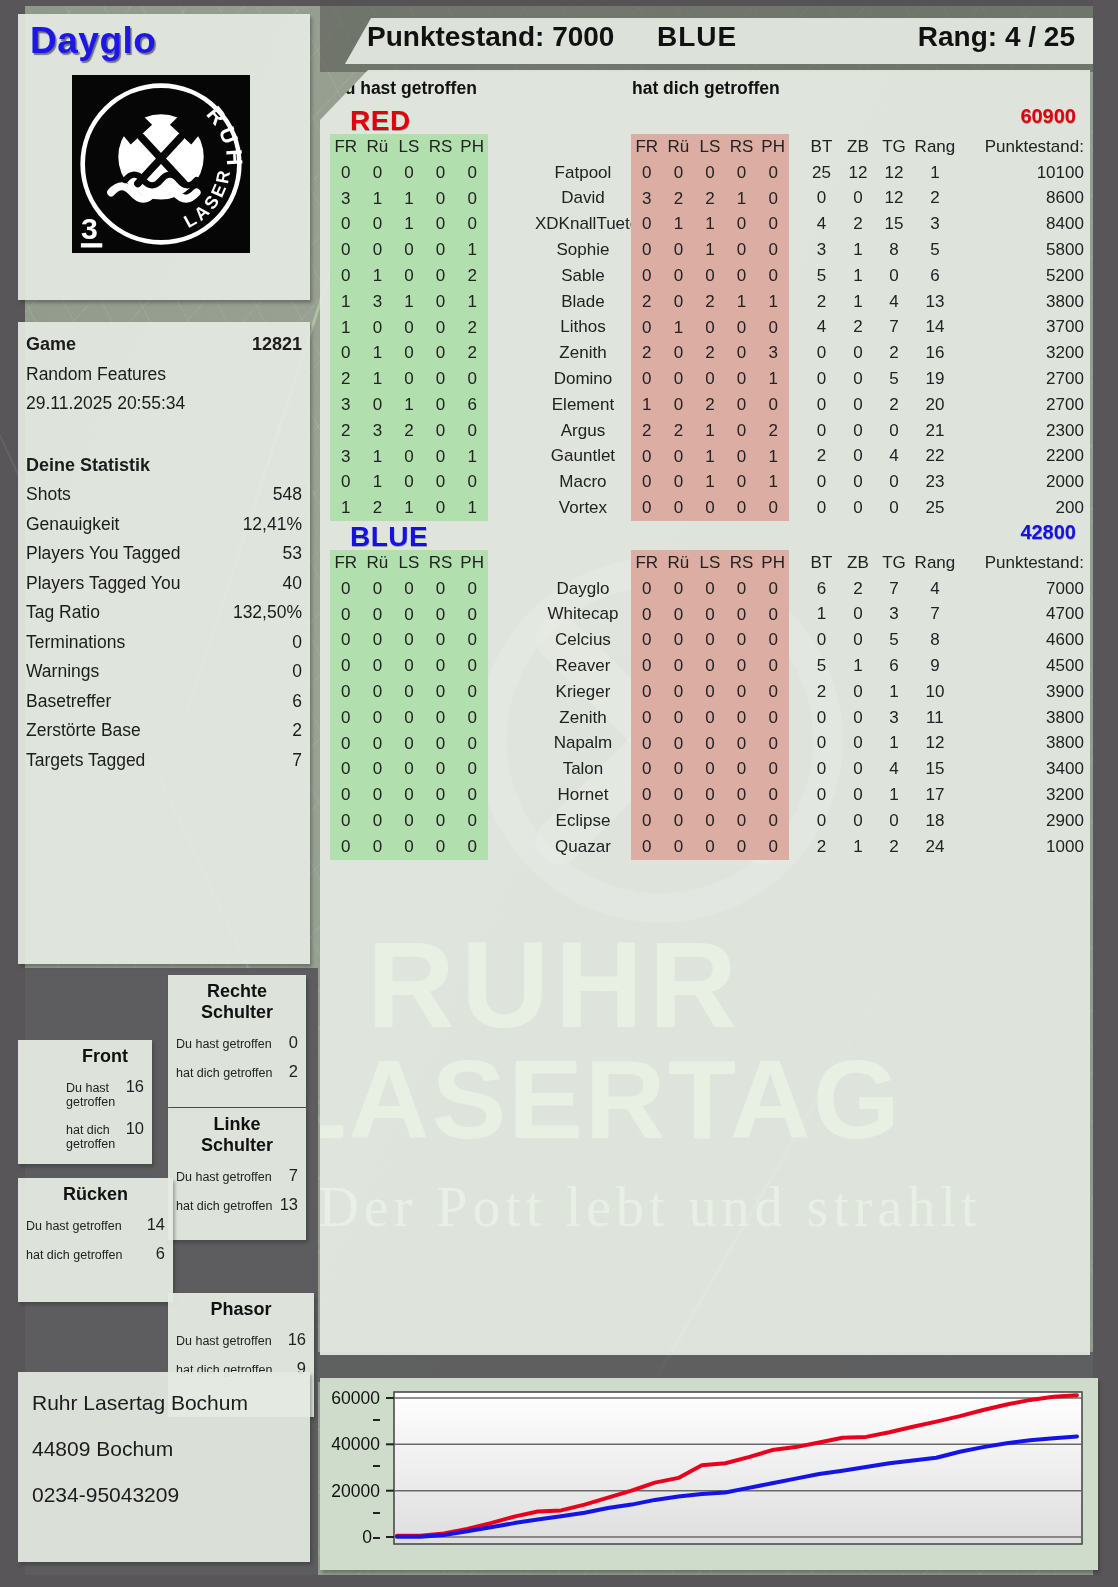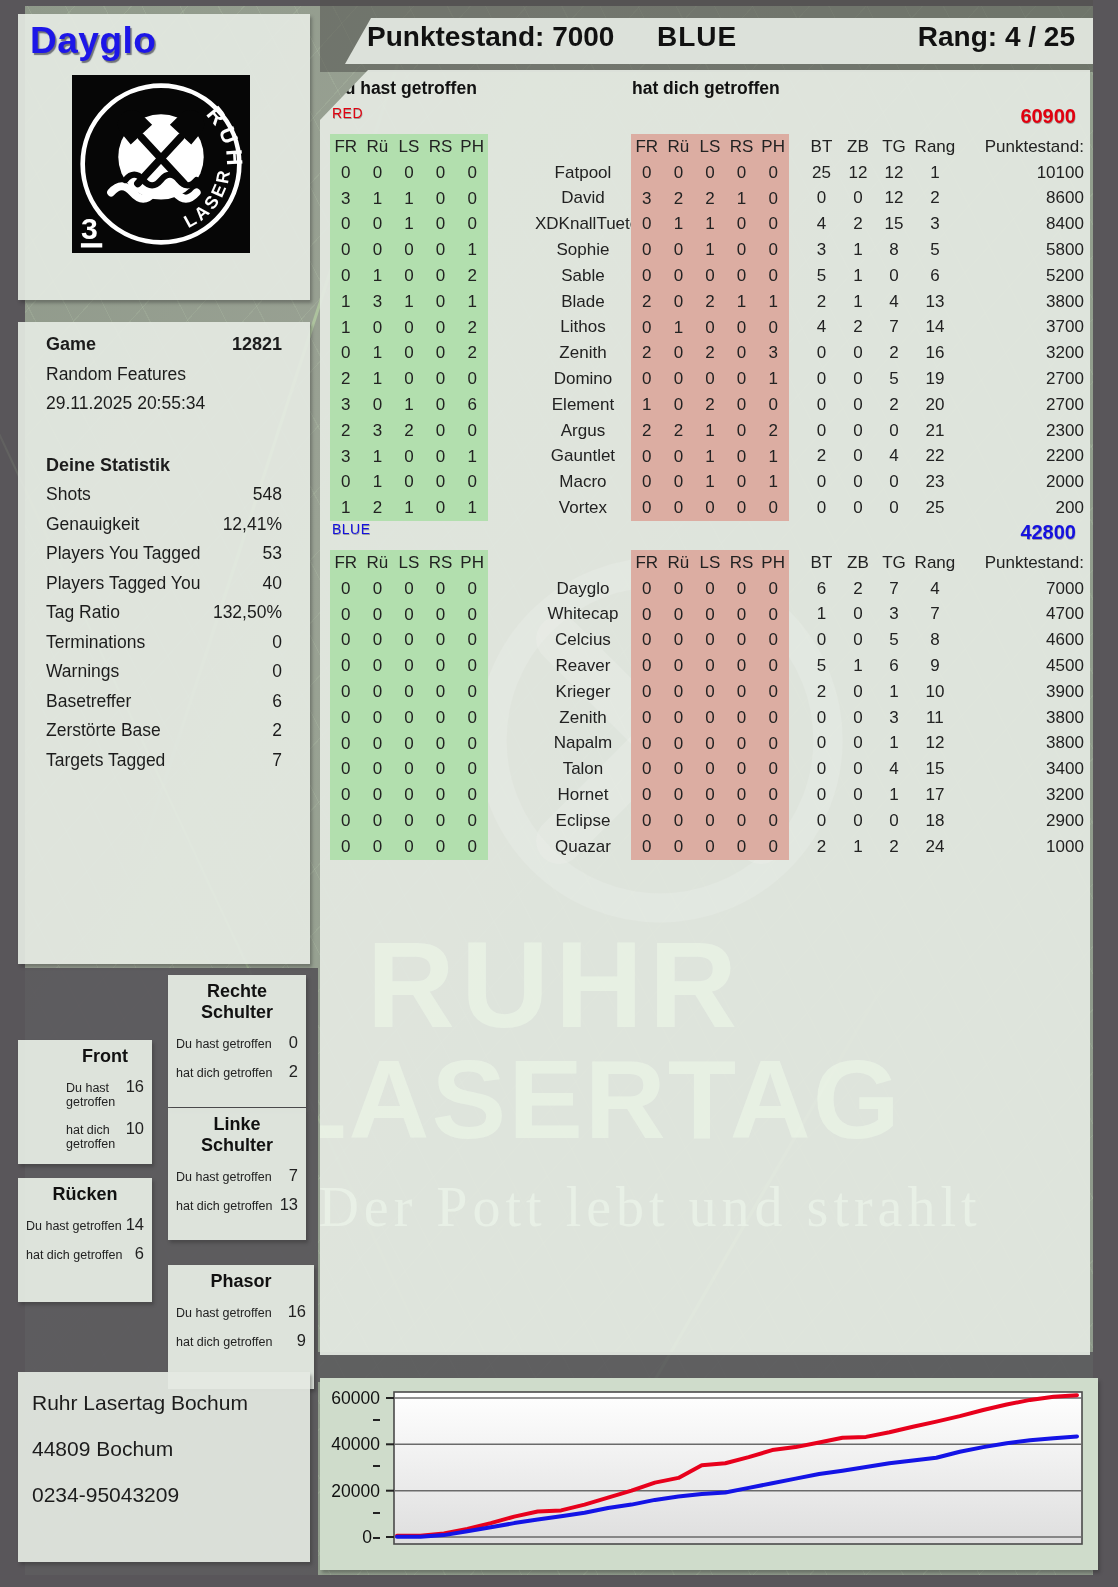--- a/index.html
+++ b/index.html
@@ -22,36 +22,36 @@
 
   .panel{position:absolute;background:rgba(228,234,226,0.93);box-shadow:2px 3px 3px rgba(40,40,40,0.35);}
 
   
   #player-panel{left:18px;top:14px;width:292px;height:286px;}
   #player-name{position:absolute;left:12px;top:6px;font-size:37px;font-weight:bold;color:#1d16e8;text-shadow:1.5px 1.5px 1px rgba(20,20,40,0.55);letter-spacing:0.5px;}
   #logo{position:absolute;left:54px;top:61px;width:178px;height:178px;}
 
   
   #stats-panel{left:18px;top:322px;width:292px;height:642px;padding:0;box-sizing:border-box;}
-  .srow{display:flex;justify-content:space-between;padding:0 28px;font-size:17.5px;color:#1c1c1c;line-height:29.5px;}
+  .srow{display:flex;justify-content:space-between;padding:0 8px;font-size:17.5px;color:#1c1c1c;line-height:29.5px;}
   .srow.bold{font-weight:bold;font-size:18px;}
   #game-head{margin-top:8px;}
   #your-stats-title{margin-top:32px;}
   #arena-title{margin-top:140px;}
 
   
   .zonebox{position:absolute;background:rgba(228,234,226,0.95);box-shadow:2px 3px 3px rgba(40,40,40,0.35);box-sizing:border-box;padding:6px 8px 4px 8px;}
   .zonebox .ztitle{text-align:center;font-weight:bold;font-size:18px;color:#111;margin-bottom:4px;}
   .zrow{display:flex;justify-content:space-between;align-items:baseline;font-size:12.5px;color:#222;margin-top:10px;}
   .zrow .zval{font-size:16.5px;}
   #zone-0{left:168px;top:975px;width:138px;height:132px;}
   #zone-1{left:18px;top:1040px;width:134px;height:124px;padding-left:48px;}
   #zone-2{left:168px;top:1108px;width:138px;height:132px;}
-  #zone-3{left:18px;top:1178px;width:134px;height:124px;}
-  #zone-4{left:168px;top:1265px;width:146px;height:124px;}
+  #zone-3{left:18px;top:1178px;width:155px;height:124px;}
+  #zone-4{left:168px;top:1293px;width:146px;height:124px;}
 
   
   #address-panel{left:18px;top:1372px;width:292px;height:190px;}
   #address-panel .aline{padding:0 14px;font-size:21px;color:#1c1c1c;line-height:46px;}
   #address-panel .aline:first-child{margin-top:8px;}
 
   
   #header-bar{left:345px;top:18px;width:748px;height:46px;clip-path:polygon(26px 0,100% 0,100% 100%,0 100%);box-shadow:none;}
   #header-bar .htxt{position:absolute;top:3px;font-size:28px;font-weight:bold;color:#111;}
   #hdr-score{left:22px;}
@@ -64,21 +64,21 @@
   #wm-ruhr{position:absolute;left:225px;top:845px;transform:translateX(-50%);left:235px;font-size:122px;font-weight:bold;color:rgba(238,250,234,0.55);letter-spacing:6px;}
   #wm-lasertag{position:absolute;left:270px;top:965px;transform:translateX(-50%);font-size:112px;font-weight:bold;color:rgba(238,250,234,0.55);letter-spacing:2px;}
   #wm-slogan{position:absolute;left:330px;top:1105px;transform:translateX(-50%);font-family:"Liberation Serif",serif;font-size:56px;color:rgba(240,250,238,0.55);letter-spacing:5px;white-space:nowrap;}
   #wm-emblem{position:absolute;left:130px;top:460px;opacity:0.55;}
 
   #scoreboard{position:relative;z-index:1;padding:8px 0 0 10px;}
   .hitlabels{position:relative;height:27px;}
   .hitlabels span{position:absolute;top:0;font-size:17.5px;font-weight:bold;color:#111;}
   .hl-you{left:2px;} .hl-them{left:302px;}
   .teamline{position:relative;height:29px;}
-  .teamline .tname{position:absolute;left:2px;top:0;font-size:14px;font-weight:normal;letter-spacing:0.5px;text-shadow:0.5px 0.5px 0 rgba(0,0,0,0.3);}
+  .teamline .tname{position:absolute;left:20px;top:0;font-size:28px;font-weight:bold;letter-spacing:0.5px;text-shadow:0.5px 0.5px 0 rgba(0,0,0,0.3);}
   .teamline .ttotal{position:absolute;right:14px;top:0;font-size:20px;font-weight:bold;text-shadow:0.5px 0.5px 0 rgba(0,0,0,0.3);}
   .prow{display:grid;grid-template-columns:repeat(5,31.6px) 143px repeat(5,31.6px) 14px 37px 36px 36px 46px 128px;align-items:center;height:25.8px;font-size:17px;color:#222;}
   .prow .g{background:#b2dfae;text-align:center;height:25.8px;line-height:25.8px;}
   .prow .r{background:#dcada2;text-align:center;height:25.8px;line-height:25.8px;}
   .prow .nm{text-align:center;white-space:nowrap;padding-left:47px;}
   .prow .st{text-align:center;}
   .prow .pk{text-align:right;padding-right:2px;}
   .prow.hdr{font-size:17px;color:#222;}
   .prow.hdr .pk{white-space:nowrap;}
 

